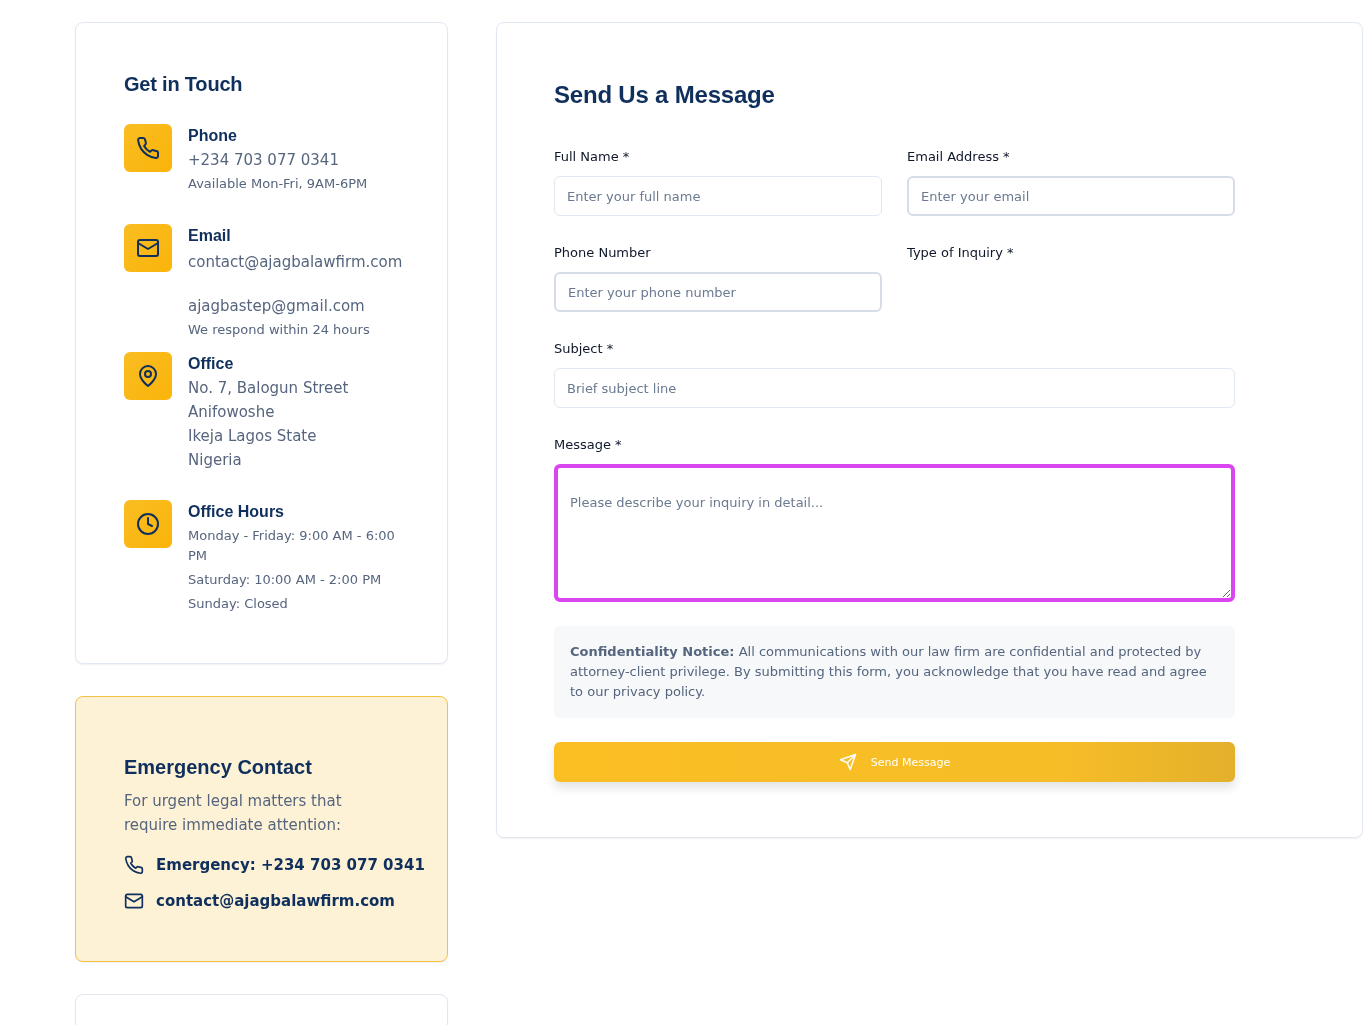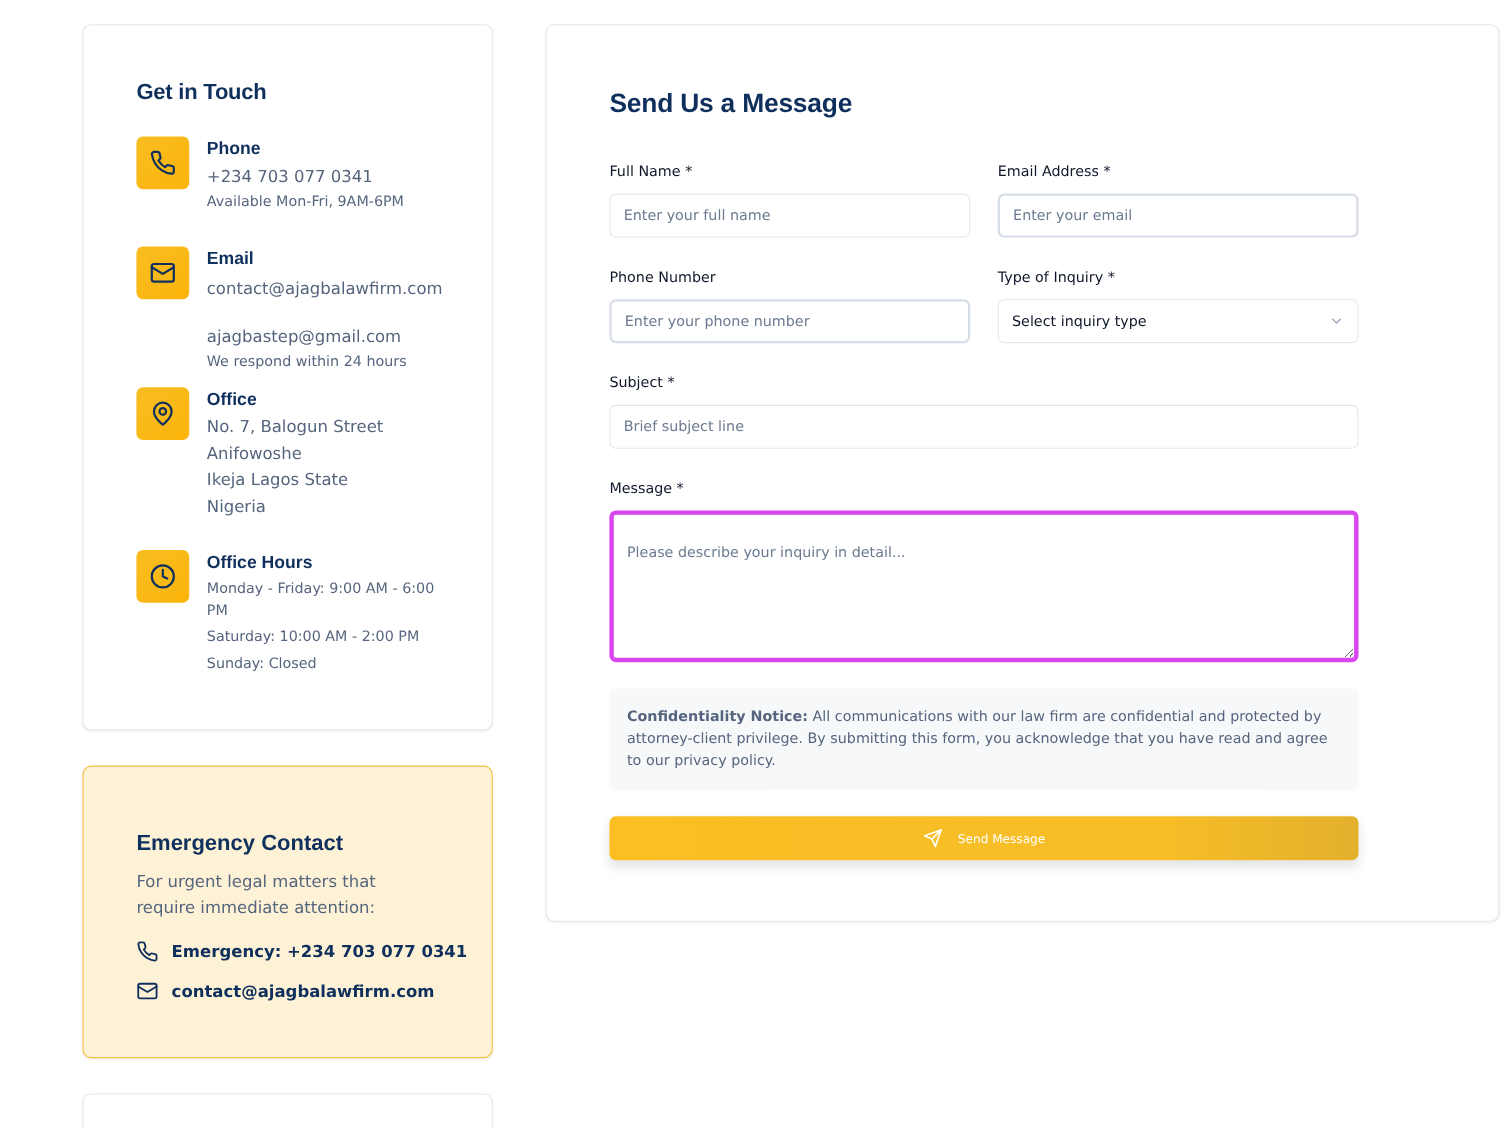--- a/index.html
+++ b/index.html
@@ -200,26 +200,20 @@
     <input class="input focus-ring" type="email" placeholder="Enter your email" style="">
   </div>
 
   <div class="field" style="left:57px; top:221px; width:328px;">
     <div class="field-label">Phone Number</div>
     <input class="input focus-ring" type="tel" placeholder="Enter your phone number" style="">
   </div>
 
   <div class="field" style="left:410px; top:221px; width:328px;">
     <div class="field-label">Type of Inquiry *</div>
-    <div class="select">
-      <span>Select inquiry type</span>
-      <svg viewBox="0 0 24 24" fill="none" stroke="#94a3b8" stroke-width="2" stroke-linecap="round" stroke-linejoin="round">
-          <path d="m6 9 6 6 6-6"></path>
-        </svg>
-    </div>
   </div>
 
   <div class="field" style="left:57px; top:317px; width:681px;">
     <div class="field-label">Subject *</div>
     <input class="input" type="text" placeholder="Brief subject line" style="">
   </div>
 
   <div class="field" style="left:57px; top:413px; width:681px;">
     <div class="field-label">Message *</div>
     <textarea class="textarea" placeholder="Please describe your inquiry in detail..." style=""></textarea>

